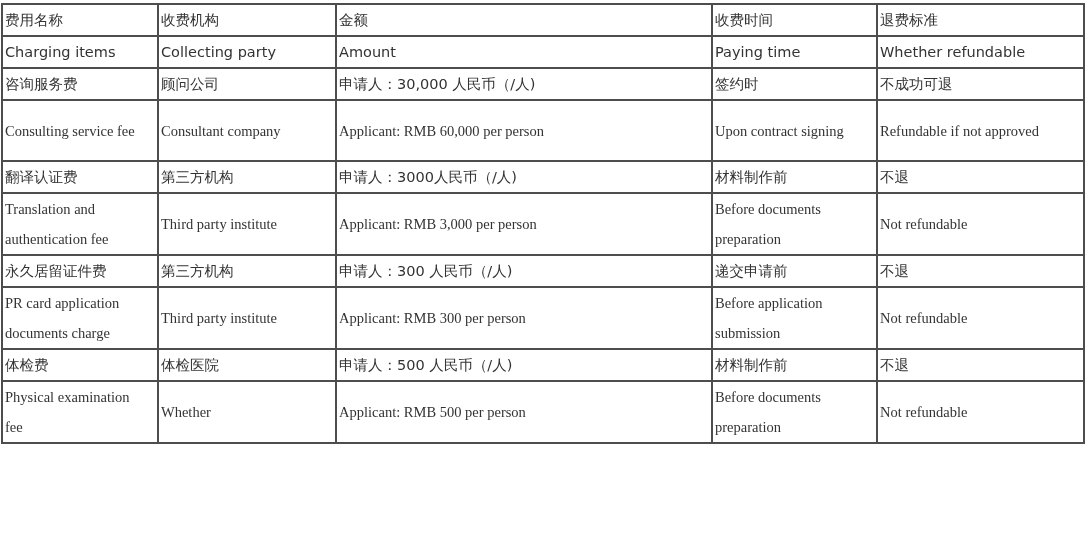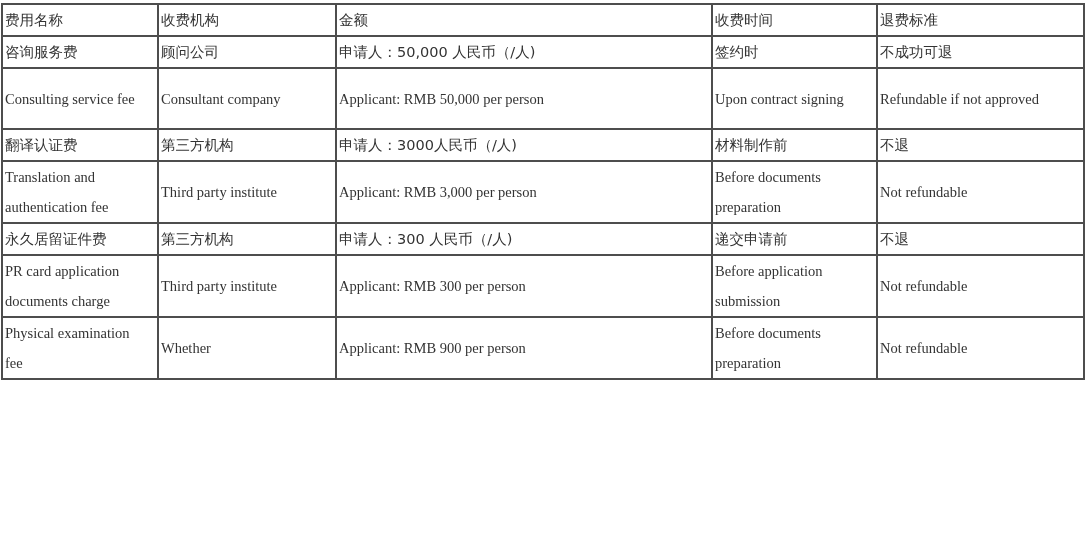--- a/index.html
+++ b/index.html
@@ -52,32 +52,39 @@
       <col class="c5">
   </colgroup>
   <tbody>
     <tr class="row-header">
       <td>费用名称</td>
       <td>收费机构</td>
       <td>金额</td>
       <td>收费时间</td>
       <td>退费标准</td>
     </tr>
+    <tr class="row-header">
+      <td>Charging items</td>
+      <td>Collecting party</td>
+      <td>Amount</td>
+      <td>Paying time</td>
+      <td>Whether refundable</td>
+    </tr>
 
     <tr class="row-cn">
       <td>咨询服务费</td>
       <td>顾问公司</td>
-      <td>申请人：50,000 人民币（/人)</td>
+      <td>申请人：30,000 人民币（/人)</td>
       <td>签约时</td>
       <td>不成功可退</td>
     </tr>
     <tr class="row-en">
       <td>Consulting service fee</td>
       <td>Consultant company</td>
-      <td>Applicant: RMB 50,000 per person</td>
+      <td>Applicant: RMB 60,000 per person</td>
       <td>Upon contract signing</td>
       <td>Refundable if not approved</td>
     </tr>
 
     <tr class="row-cn">
       <td>翻译认证费</td>
       <td>第三方机构</td>
       <td>申请人：3000人民币（/人)</td>
       <td>材料制作前</td>
       <td>不退</td>
@@ -99,21 +106,28 @@
       <td>不退</td>
     </tr>
     <tr class="row-en">
       <td>PR card application documents charge</td>
       <td>Third party institute</td>
       <td>Applicant: RMB 300 per person</td>
       <td>Before application submission</td>
       <td>Not refundable</td>
     </tr>
 
+    <tr class="row-cn">
+      <td>体检费</td>
+      <td>体检医院</td>
+      <td>申请人：500 人民币（/人)</td>
+      <td>材料制作前</td>
+      <td>不退</td>
+    </tr>
     <tr class="row-en">
       <td>Physical examination fee</td>
       <td>Whether</td>
-      <td>Applicant: RMB 900 per person</td>
+      <td>Applicant: RMB 500 per person</td>
       <td>Before documents preparation</td>
       <td>Not refundable</td>
     </tr>
   </tbody>
 </table>
 
 </body></html>

